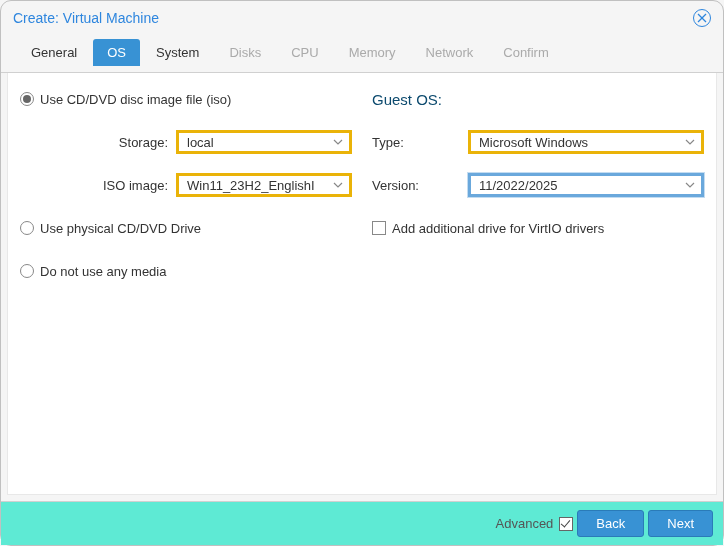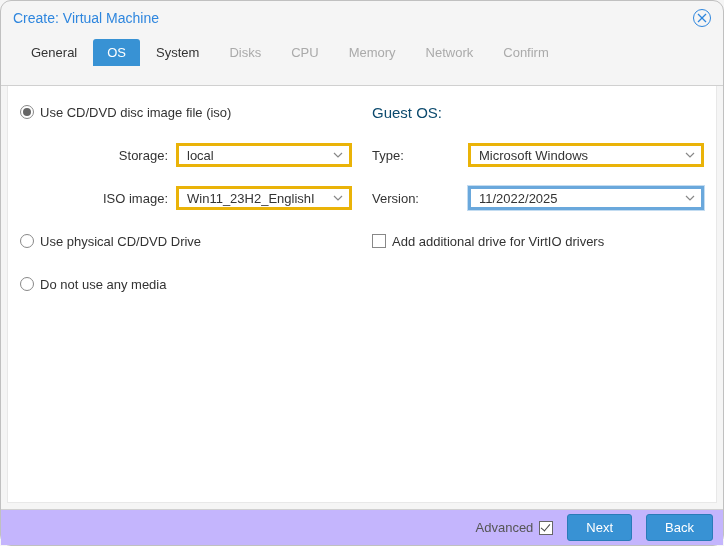--- a/index.html
+++ b/index.html
@@ -49,21 +49,21 @@
     padding: 6px 16px 0 16px;
     border-bottom: 1px solid #d0d0d0;
   }
   .tab {
     padding: 6px 14px;
     font-size: 13px;
     color: #333;
     cursor: pointer;
     border-radius: 3px 3px 0 0;
     margin-right: 2px;
-    margin-bottom: 19px;
+    margin-bottom: 6px;
   }
   .tab.active {
     background: #3892d4;
     color: #fff;
   }
   .tab.disabled {
     color: #aaa;
     cursor: default;
   }
   .content {
@@ -161,28 +161,28 @@
   .combo.focused {
     border-color: #6aa8dc;
     box-shadow: 0 0 0 1px rgba(106,168,220,0.4);
     align-items: center;
   }
   .section-label {
     font-size: 15px;
     color: #0c4a6e;
   }
   .footer {
-    height: 36px;
+    height: 44px;
     border-top: 1px solid #d0d0d0;
     display: flex;
     align-items: center;
     justify-content: flex-end;
     padding: 0 10px;
-    gap: 14px;
-    background: #c4b5fd;
+    gap: 4px;
+    background: #5eead4;
   }
   .adv-wrap {
     display: flex;
     align-items: center;
     gap: 6px;
     color: #555;
     font-size: 13px;
     cursor: pointer;
   }
   .btn {
@@ -294,17 +294,17 @@
       </div>
 
     </div>
   </div>
 
   <div class="footer">
     <div class="adv-wrap">
       <span>Advanced</span>
       <div class="checkbox adv"></div>
     </div>
+    <button class="btn">Back</button>
     <button class="btn">Next</button>
-    <button class="btn">Back</button>
   </div>
 
 </div>
 
 </body></html>

